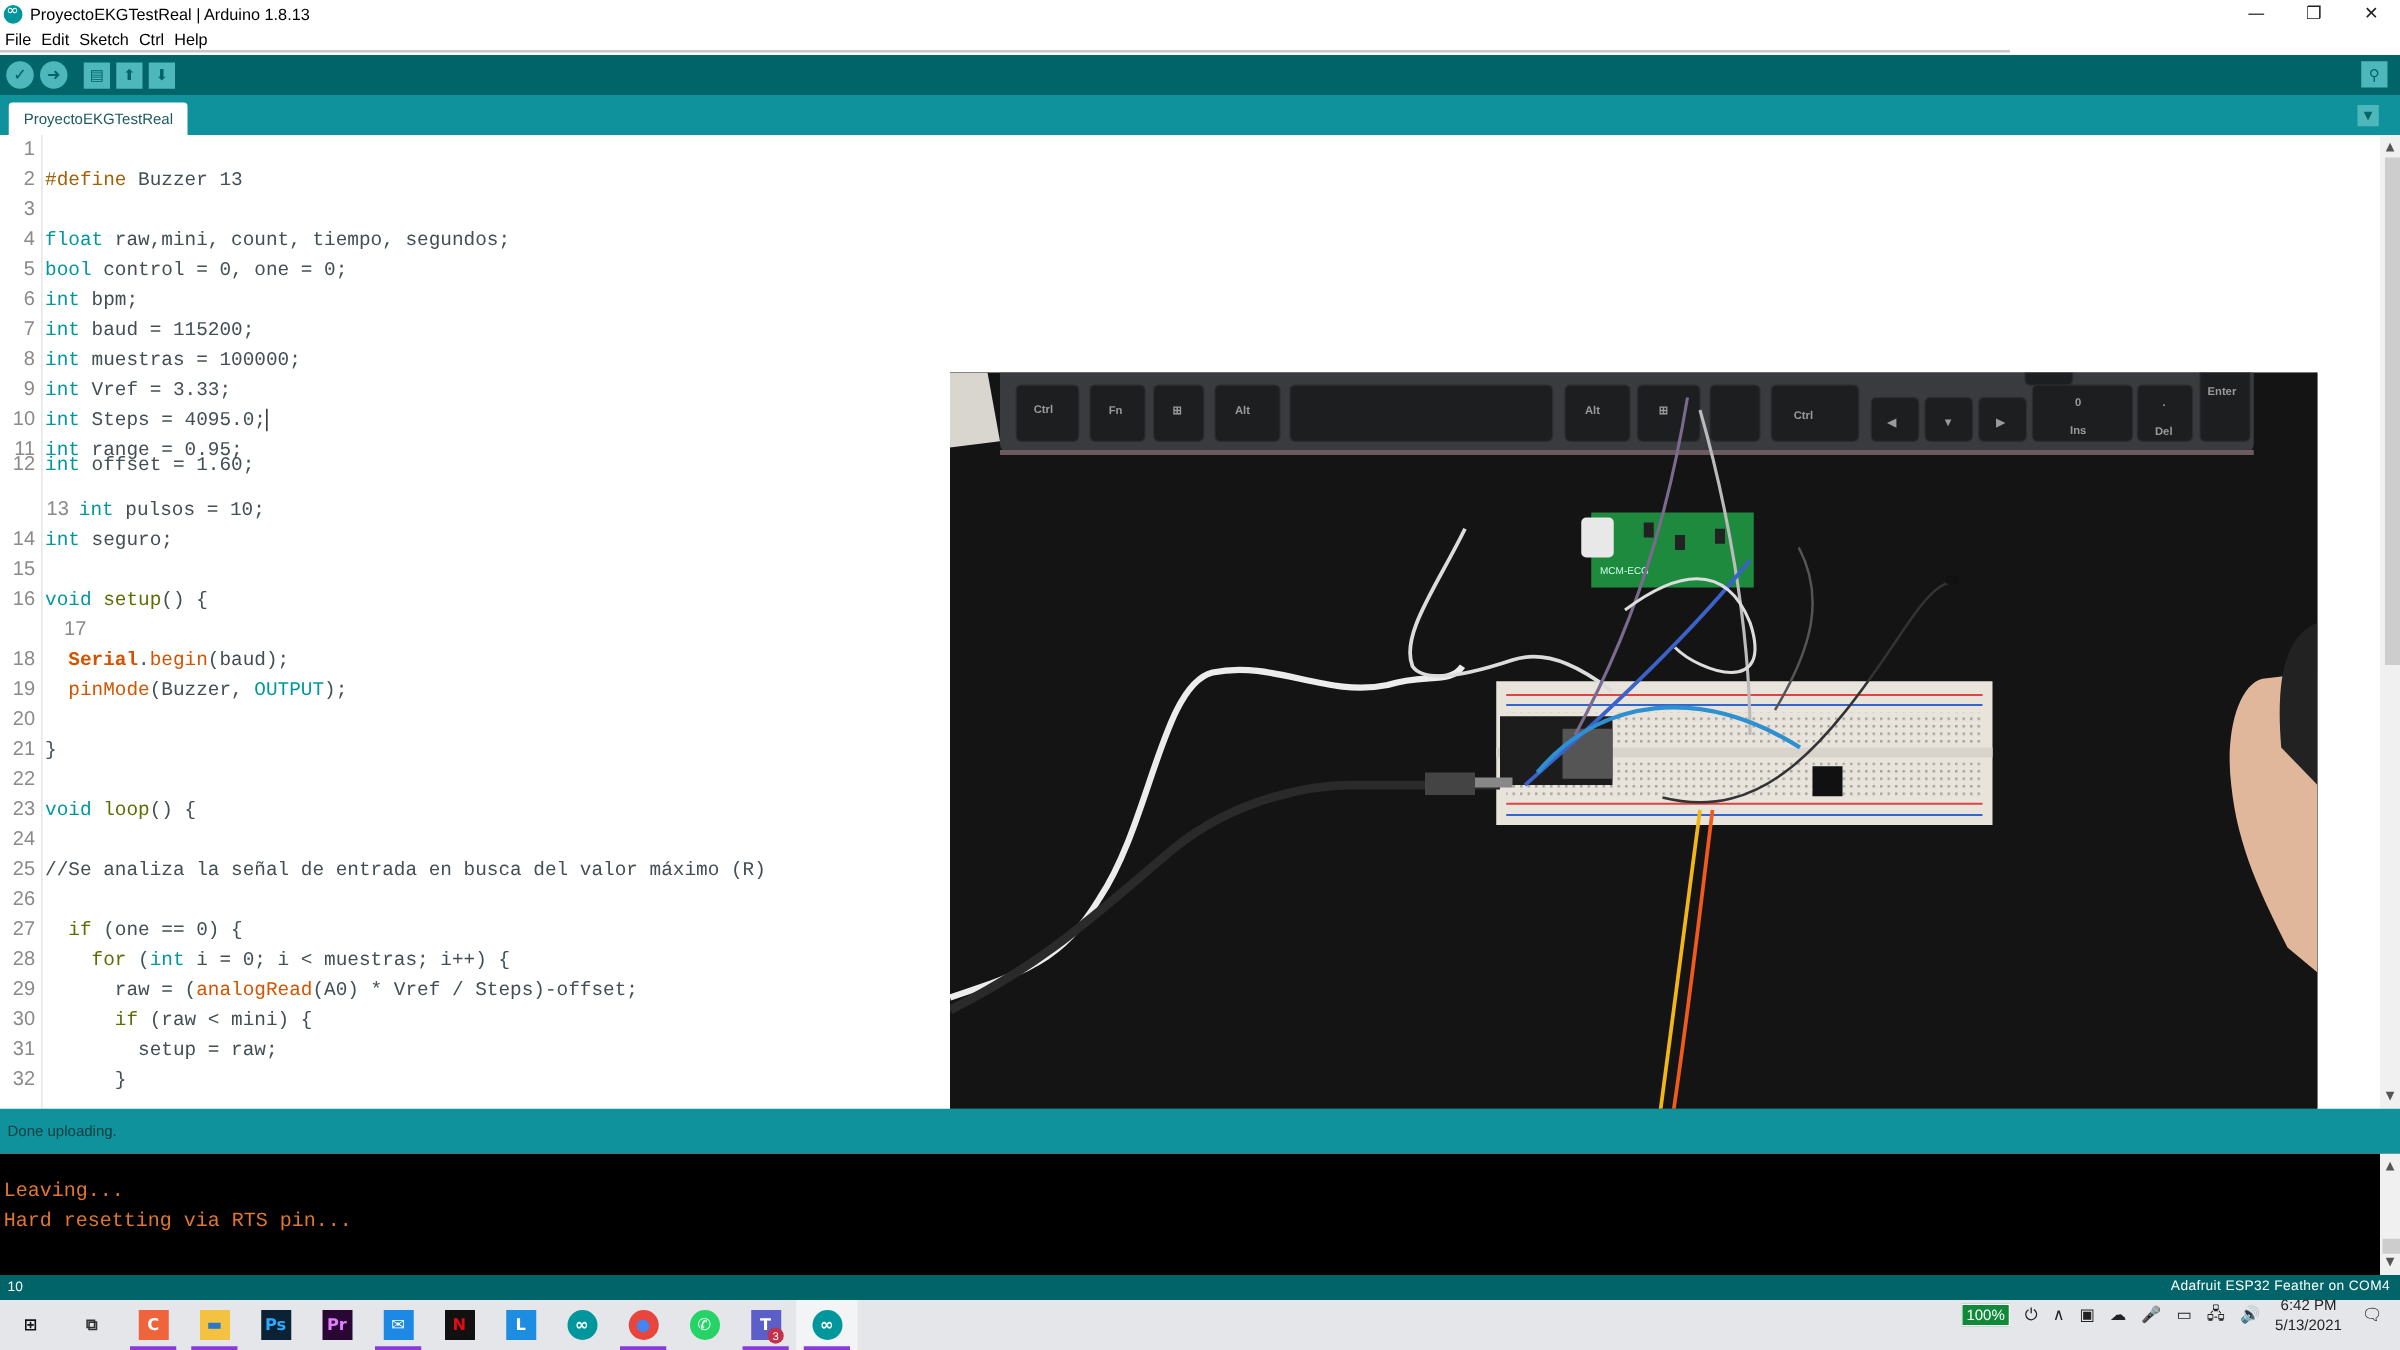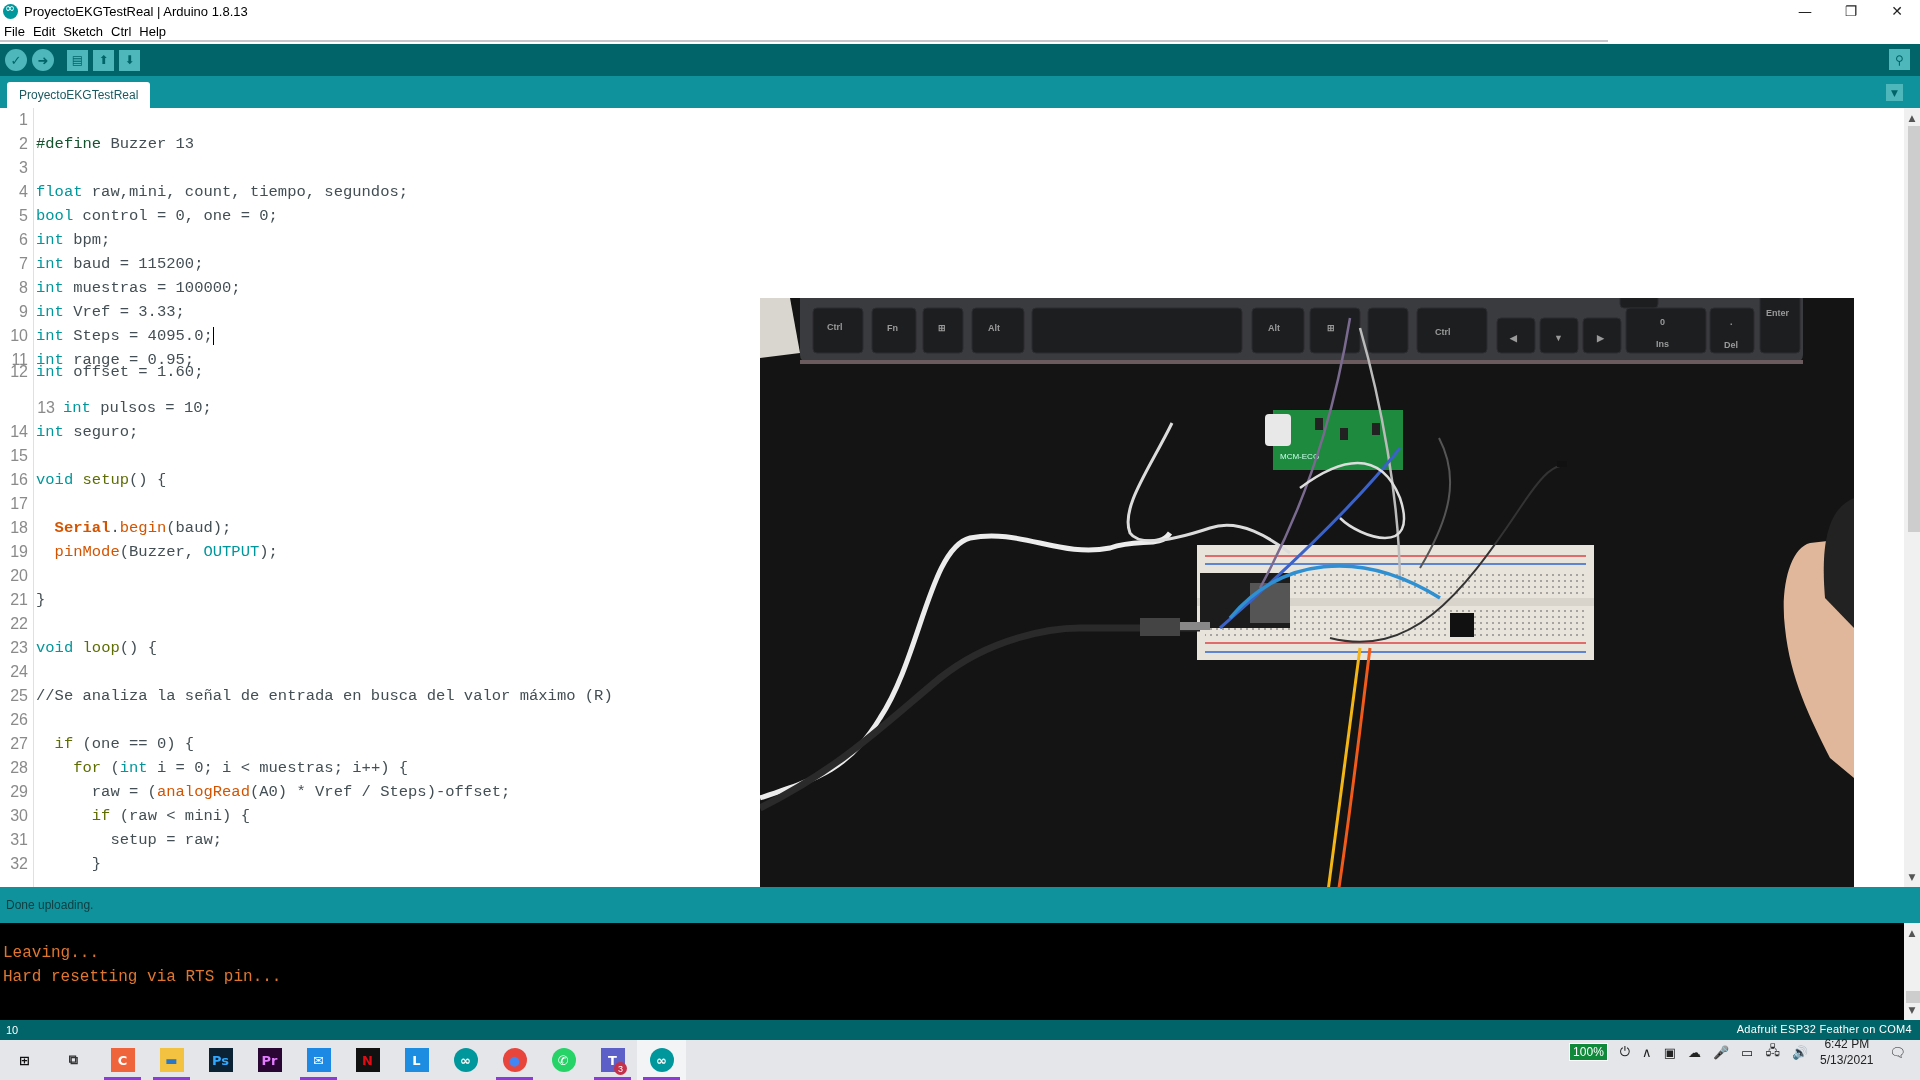--- a/index.html
+++ b/index.html
@@ -30,21 +30,21 @@
   .tab { position: absolute; left: 7px; top: 6px; height: 26px; padding: 0 12px; background: #fff; border-radius: 3px 3px 0 0; display: flex; align-items: center; font-size: 12px; color: #1a5a60; }
   .tab-menu { position: absolute; right: 17px; top: 8px; width: 17px; height: 17px; background: #4db7bb; display: flex; align-items: center; justify-content: center; font-size: 9px; color: #006468; font-family: "DejaVu Sans", sans-serif; }
 
   
   .editor { position: absolute; left: 0; top: 108px; width: 1920px; height: 779px; background: #fff; overflow: hidden; }
   .gutter-line { position: absolute; left: 33px; top: 0; width: 1px; height: 779px; background: #e0e0e0; }
   .code-line { position: absolute; left: 0; height: 24px; display: flex; align-items: center; font-family: "Liberation Mono", monospace; font-size: 15.5px; white-space: pre; }
   .ln { width: 30px; text-align: right; color: #8a8a8a; font-family: "Liberation Sans", sans-serif; font-size: 16px; padding-right: 2px; }
   .code { padding-left: 6px; color: #434f54; }
   .k-type { color: #00979c; }
-  .k-pre { color: #14532d; }
+  .k-pre { color: #a16207; }
   .k-fn { color: #d35400; }
   .k-bold { color: #d35400; font-weight: bold; }
   .k-const { color: #00979c; }
   .k-ctl { color: #5e6d03; }
   .caret { display: inline-block; width: 1px; height: 18px; background: #000; vertical-align: middle; }
 
   .vscroll { position: absolute; right: 0; top: 0; width: 16px; height: 779px; background: #f0f0f0; }
   .vs-up, .vs-down { position: absolute; left: 0; width: 16px; height: 16px; display: flex; align-items: center; justify-content: center; font-size: 9px; color: #555; font-family: "DejaVu Sans", sans-serif; }
   .vs-up { top: 2px; } .vs-down { bottom: 2px; }
   .vs-thumb { position: absolute; left: 4px; top: 18px; width: 12px; height: 406px; background: #cdcdcd; }
@@ -133,21 +133,21 @@
       <div class="code-line" style="top: 144px;"><span class="ln">7</span><span class="code"><span class="k-type">int</span> baud = 115200;</span></div>
       <div class="code-line" style="top: 168px;"><span class="ln">8</span><span class="code"><span class="k-type">int</span> muestras = 100000;</span></div>
       <div class="code-line" style="top: 192px;"><span class="ln">9</span><span class="code"><span class="k-type">int</span> Vref = 3.33;</span></div>
       <div class="code-line" style="top: 216px;"><span class="ln">10</span><span class="code"><span class="k-type">int</span> Steps = 4095.0;<span class="caret"></span></span></div>
       <div class="code-line" style="top: 240px;"><span class="ln">11</span><span class="code"><span class="k-type">int</span> range = 0.95;</span></div>
       <div class="code-line" style="top: 252px;"><span class="ln">12</span><span class="code"><span class="k-type">int</span> offset = 1.60;</span></div>
       <div class="code-line" style="top: 288px; padding-left: 27px;"><span class="ln">13</span><span class="code"><span class="k-type">int</span> pulsos = 10;</span></div>
       <div class="code-line" style="top: 312px;"><span class="ln">14</span><span class="code"><span class="k-type">int</span> seguro;</span></div>
       <div class="code-line" style="top: 336px;"><span class="ln">15</span><span class="code"></span></div>
       <div class="code-line" style="top: 360px;"><span class="ln">16</span><span class="code"><span class="k-type">void</span> <span class="k-ctl">setup</span>() {</span></div>
-      <div class="code-line" style="top: 384px;"><span class="ln">17</span><span class="code"></span></div>
+      <div class="code-line" style="top: 384px; padding-left: 41px;"><span class="ln">17</span><span class="code"></span></div>
       <div class="code-line" style="top: 408px;"><span class="ln">18</span><span class="code">  <span class="k-bold">Serial</span>.<span class="k-fn">begin</span>(baud);</span></div>
       <div class="code-line" style="top: 432px;"><span class="ln">19</span><span class="code">  <span class="k-fn">pinMode</span>(Buzzer, <span class="k-const">OUTPUT</span>);</span></div>
       <div class="code-line" style="top: 456px;"><span class="ln">20</span><span class="code"></span></div>
       <div class="code-line" style="top: 480px;"><span class="ln">21</span><span class="code">}</span></div>
       <div class="code-line" style="top: 504px;"><span class="ln">22</span><span class="code"></span></div>
       <div class="code-line" style="top: 528px;"><span class="ln">23</span><span class="code"><span class="k-type">void</span> <span class="k-ctl">loop</span>() {</span></div>
       <div class="code-line" style="top: 552px;"><span class="ln">24</span><span class="code"></span></div>
       <div class="code-line" style="top: 576px;"><span class="ln">25</span><span class="code">//Se analiza la señal de entrada en busca del valor máximo (R)</span></div>
       <div class="code-line" style="top: 600px;"><span class="ln">26</span><span class="code"></span></div>
       <div class="code-line" style="top: 624px;"><span class="ln">27</span><span class="code">  <span class="k-ctl">if</span> (one == 0) {</span></div>

